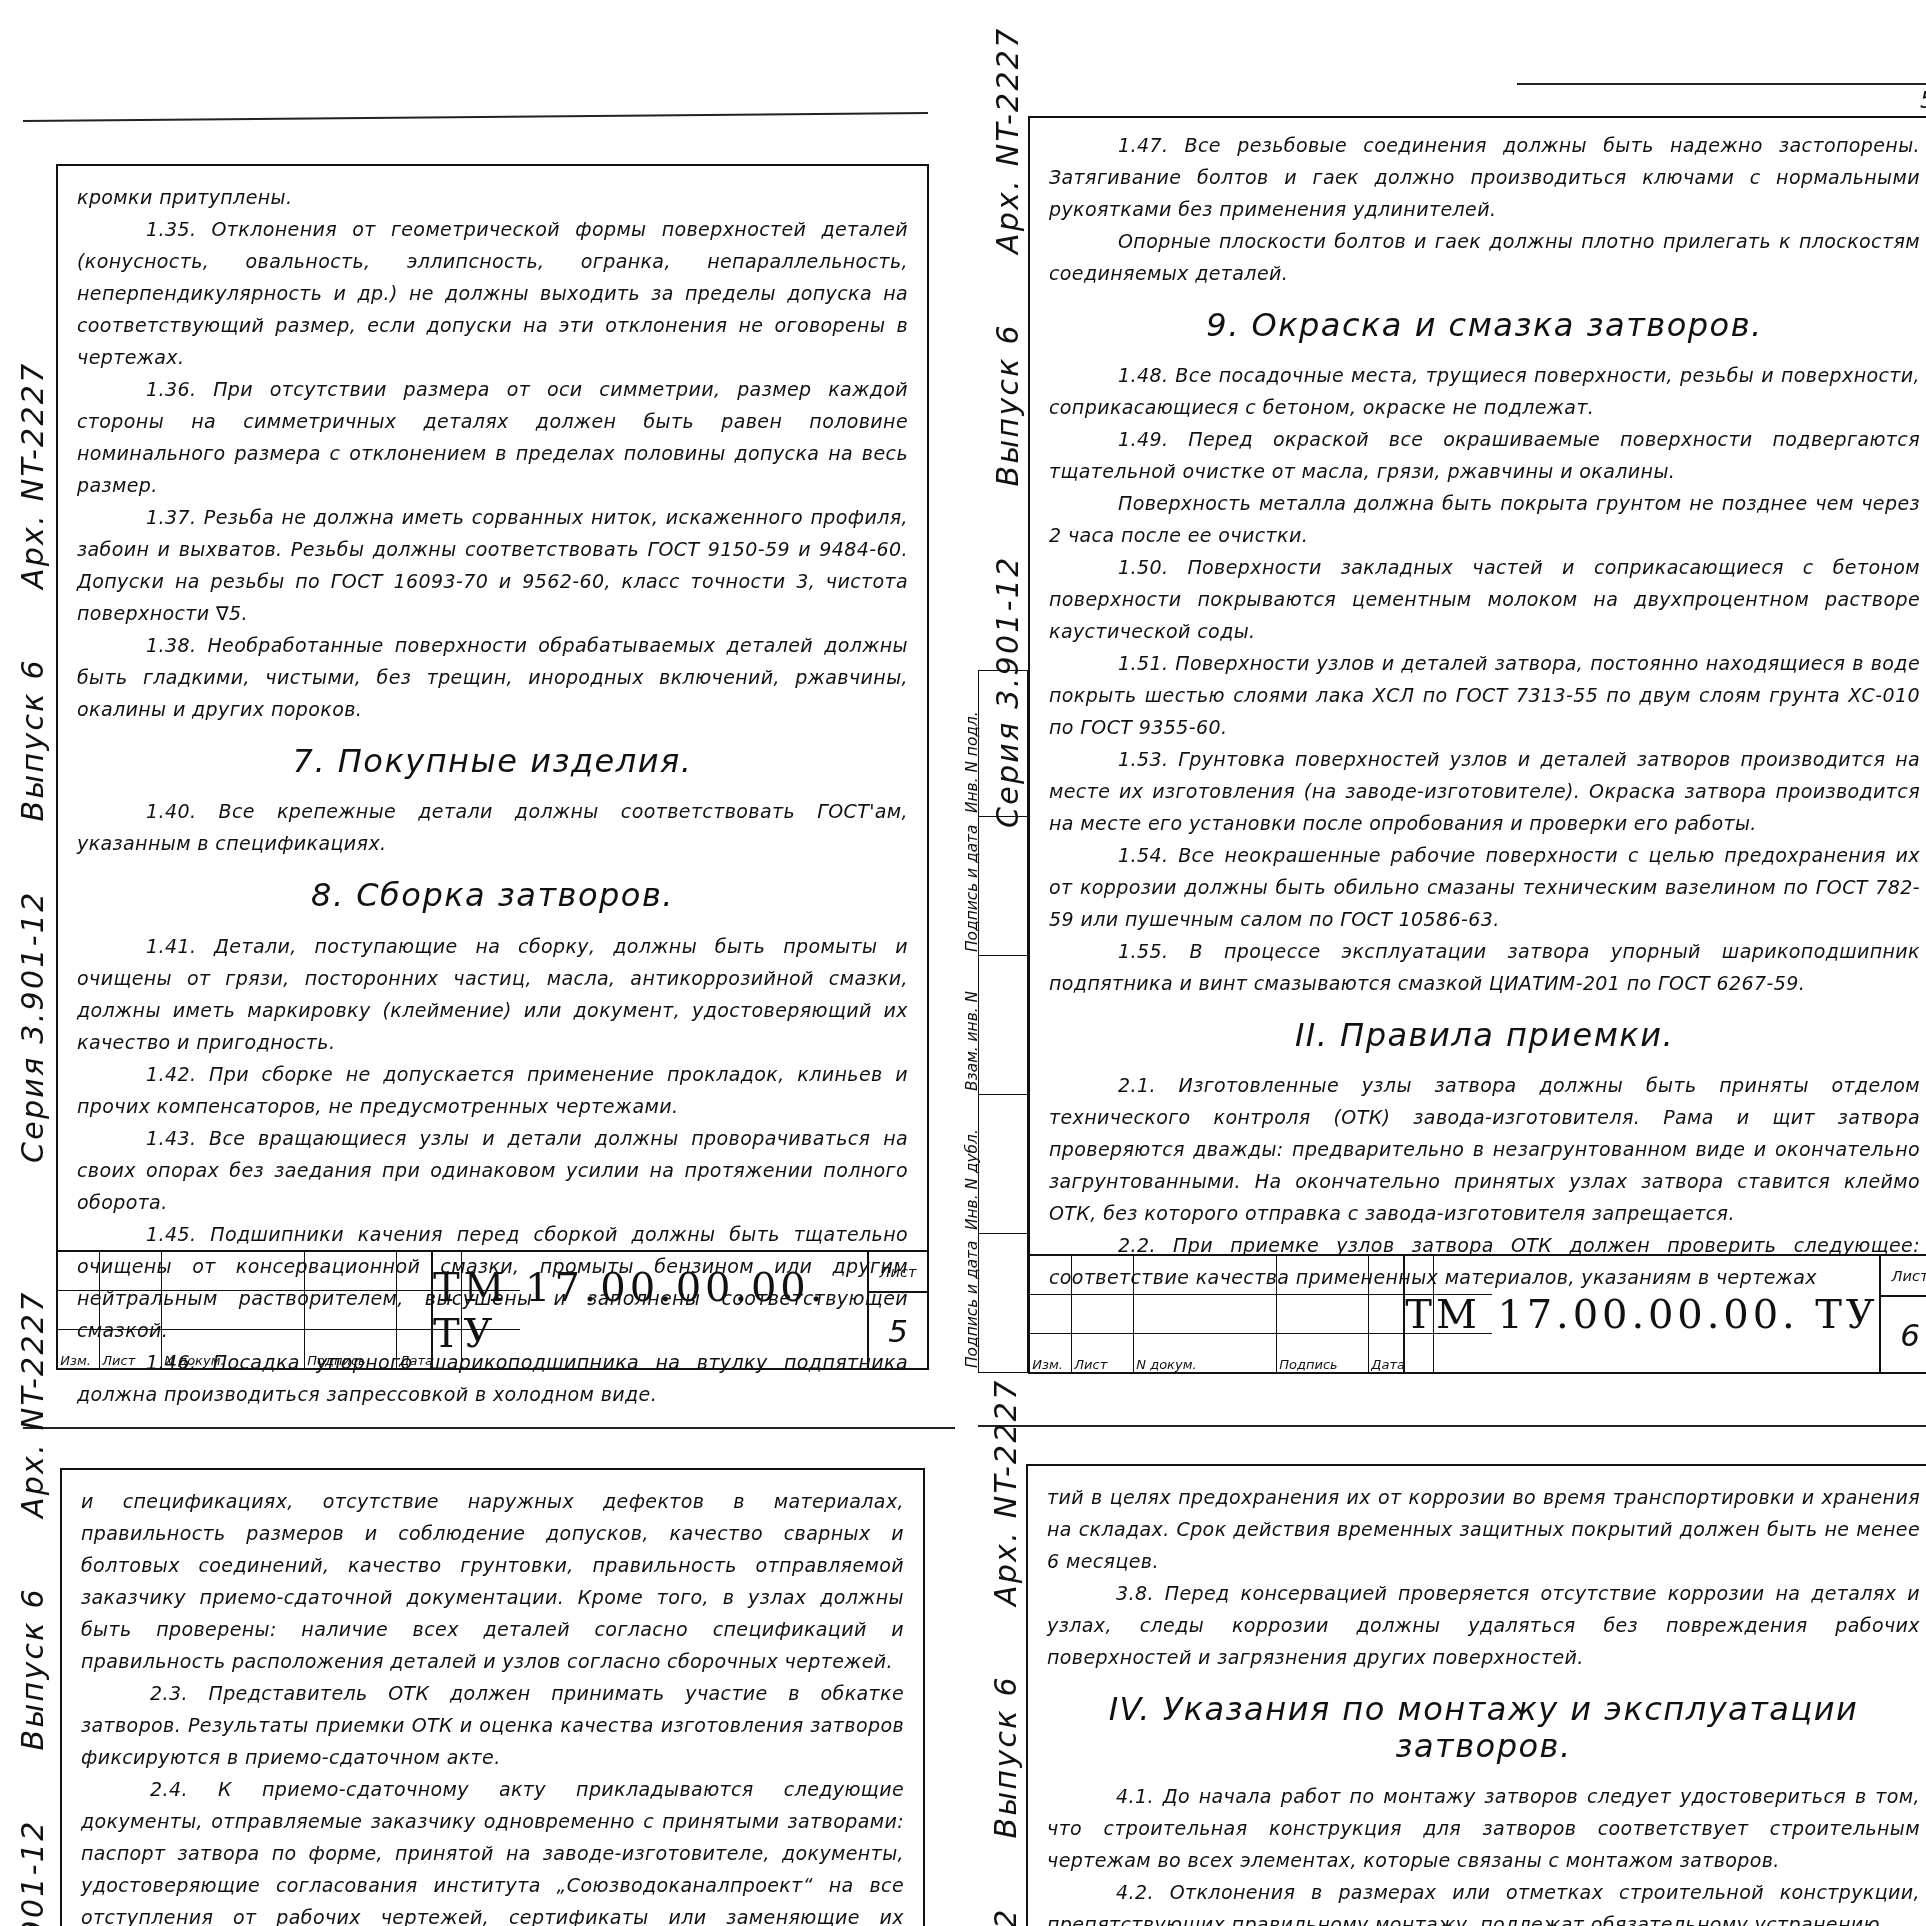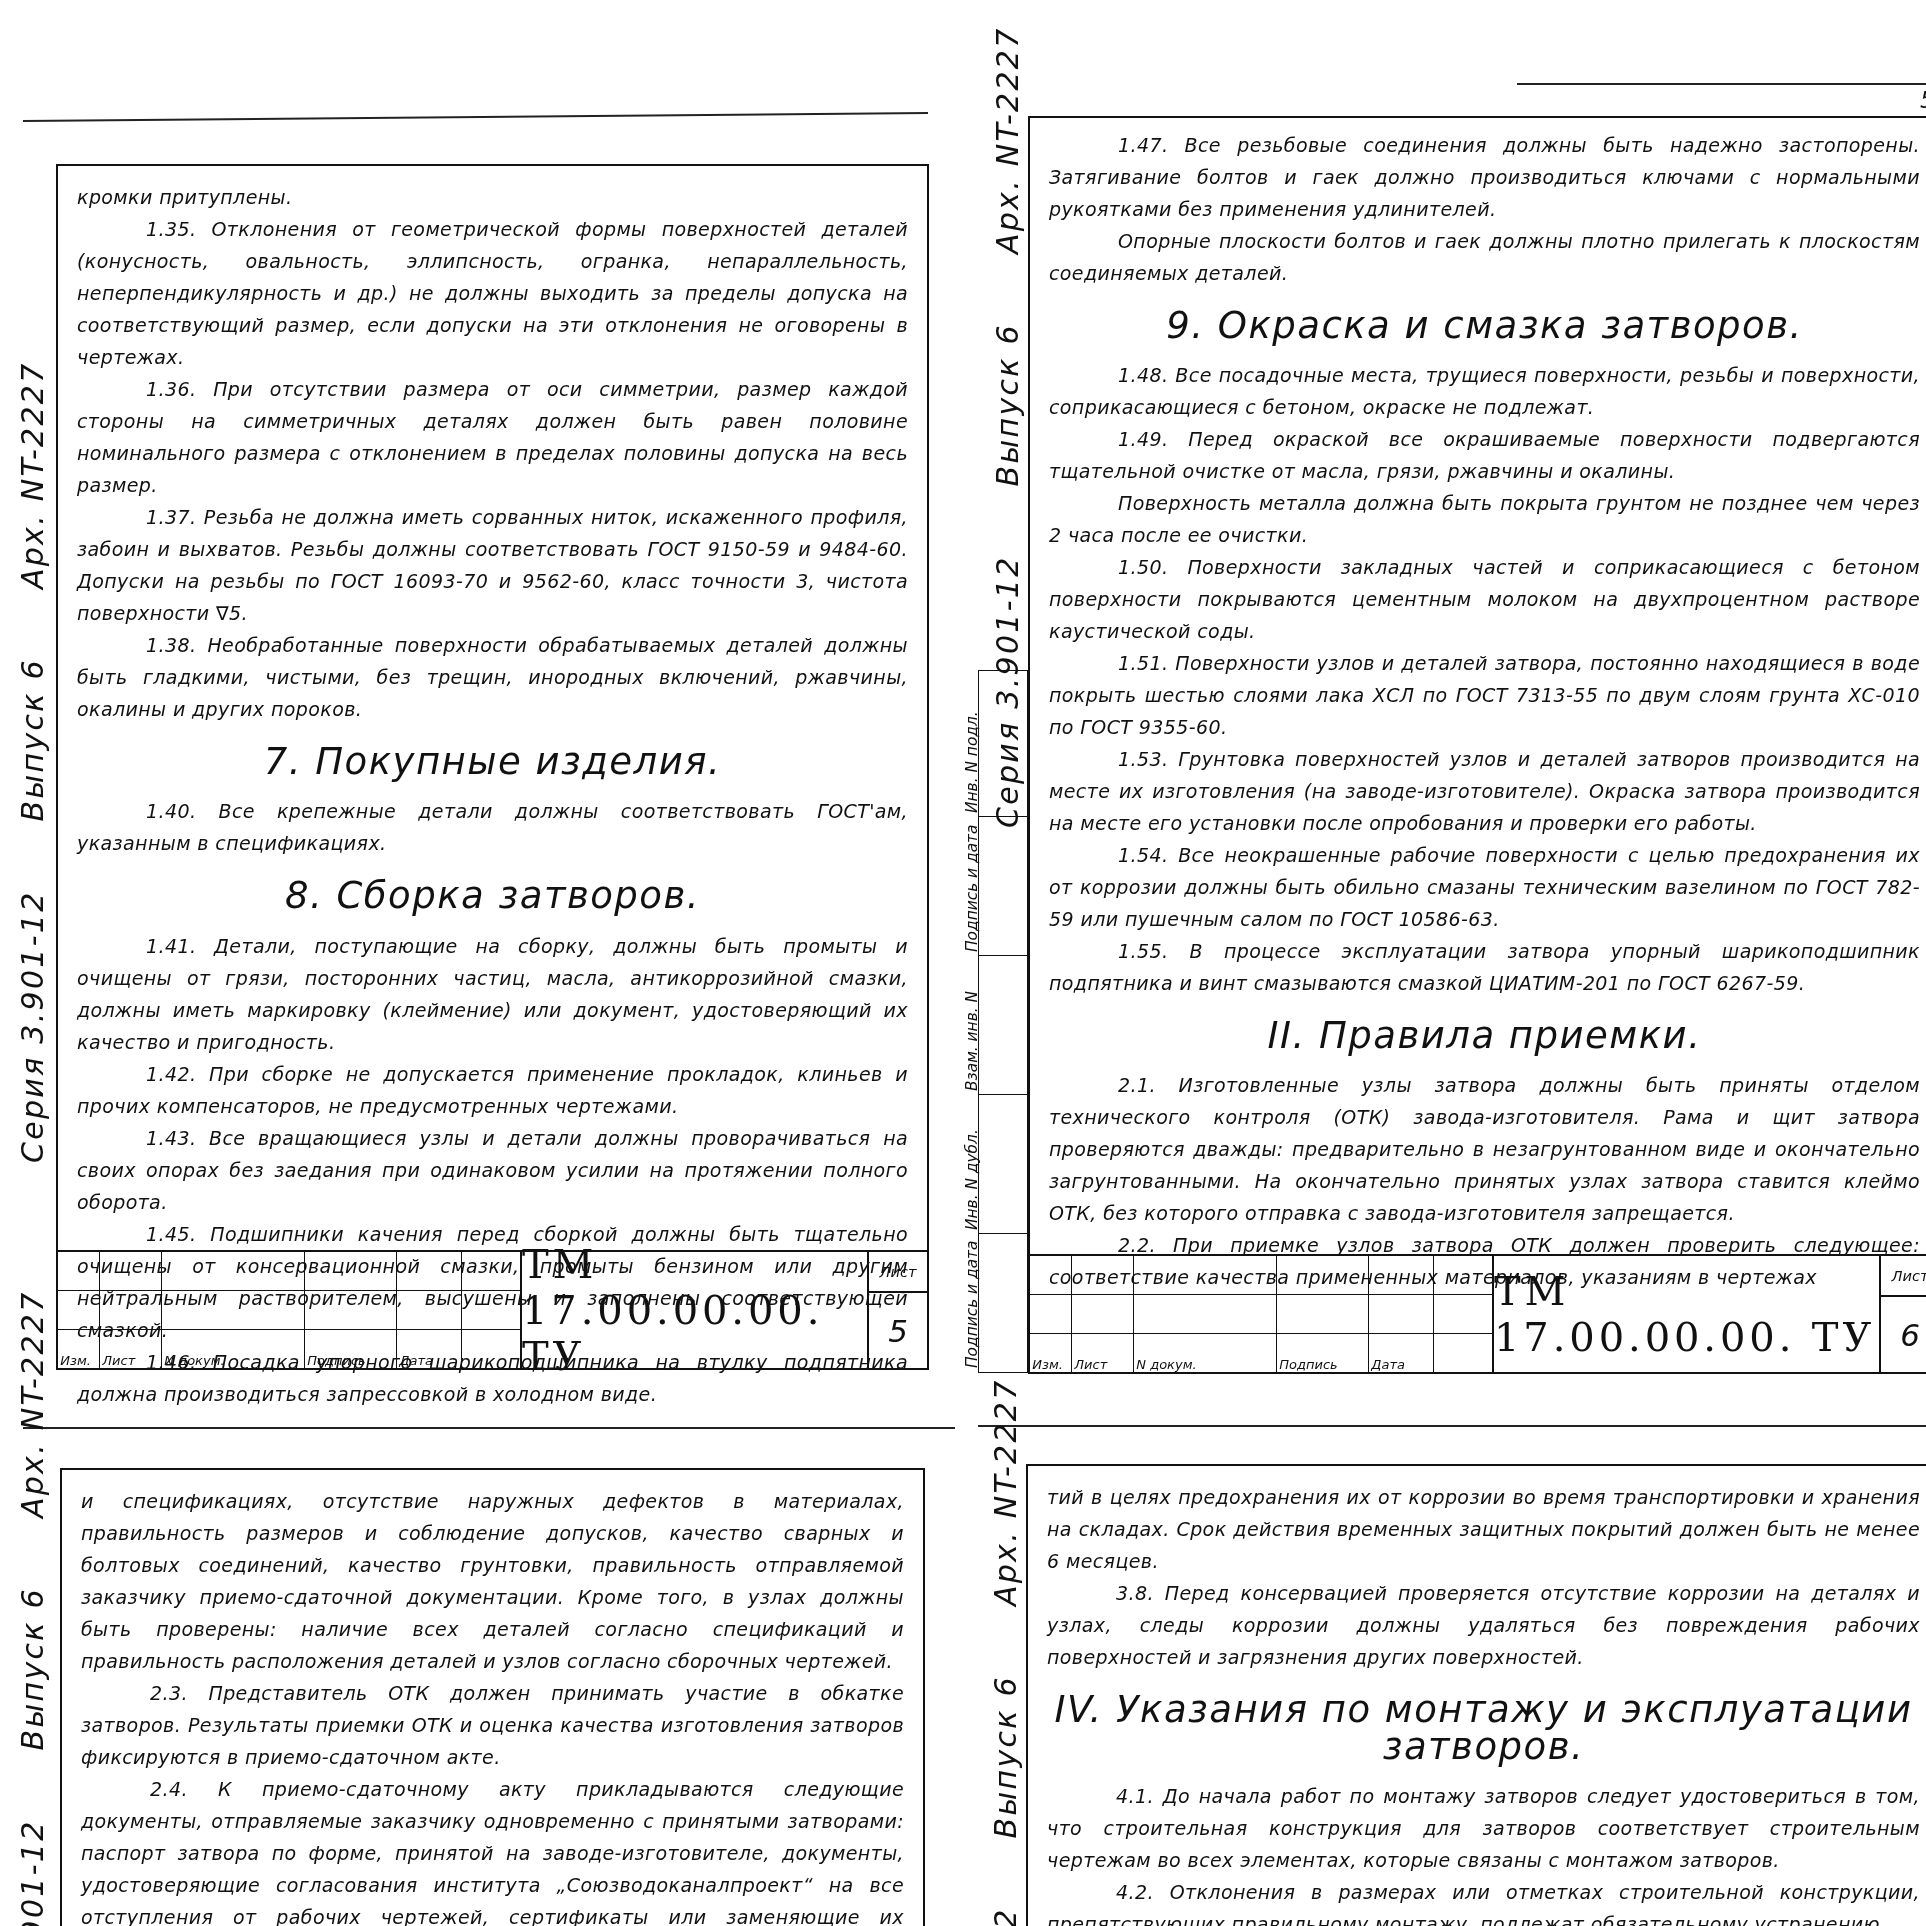--- a/index.html
+++ b/index.html
@@ -14,24 +14,24 @@
   .stamp-cell { border-bottom:1.9px solid #111; box-sizing:border-box; position:relative; }
   .stamp-cell:last-child { border-bottom:none; }
   .stamp-cell .lbl { position:absolute; left:1.5px; bottom:3.1px; transform-origin:left bottom;
                      transform:rotate(-90deg) translateX(0); white-space:nowrap;
                      font-style:italic; font-size:15.4px; }
   .body { position:absolute; font-style:italic; font-size:19px; line-height:32px;
           text-align:justify; letter-spacing:0.4px; }
   .body p { margin:0; text-indent:69px; }
   .body p.cont { text-indent:0; }
   .body h2 { margin:17.7px 0 15.4px; text-align:center; font-weight:normal; font-style:italic;
-             font-size:37px; line-height:37px; letter-spacing:1.5px; }
+             font-size:32px; line-height:37px; letter-spacing:1.5px; }
   .tblock { position:absolute; left:0; right:0; bottom:0; height:116px;
             border-top:2.7px solid #111; display:flex; }
-  .tgrid { width:464px; display:grid; grid-template-columns:42px 62px 143px 92px 65px 58px;
+  .tgrid { width:375px; display:grid; grid-template-columns:42px 62px 143px 92px 65px 58px;
            grid-template-rows:39px 39px 39px; border-right:2.3px solid #111; box-sizing:border-box; }
   .tgrid div { border-right:1.9px solid #111; border-bottom:1.9px solid #111; box-sizing:border-box;
                font-style:italic; font-size:13px; display:flex; align-items:flex-end; padding:1.5px 2.3px; }
   .tgrid div:nth-child(6n) { border-right:none; }
   .tgrid div.last { border-bottom:none; }
   .tcode { flex:1; display:flex; align-items:center; justify-content:center;
            font-family:"DejaVu Serif", serif; font-size:40px; letter-spacing:3.9px; }
   .tsheet { width:58px; border-left:2.3px solid #111; display:flex; flex-direction:column; }
   .tsheet .sl { height:39px; border-bottom:2.3px solid #111; font-style:italic; font-size:14.6px;
                 display:flex; align-items:center; justify-content:center; }

